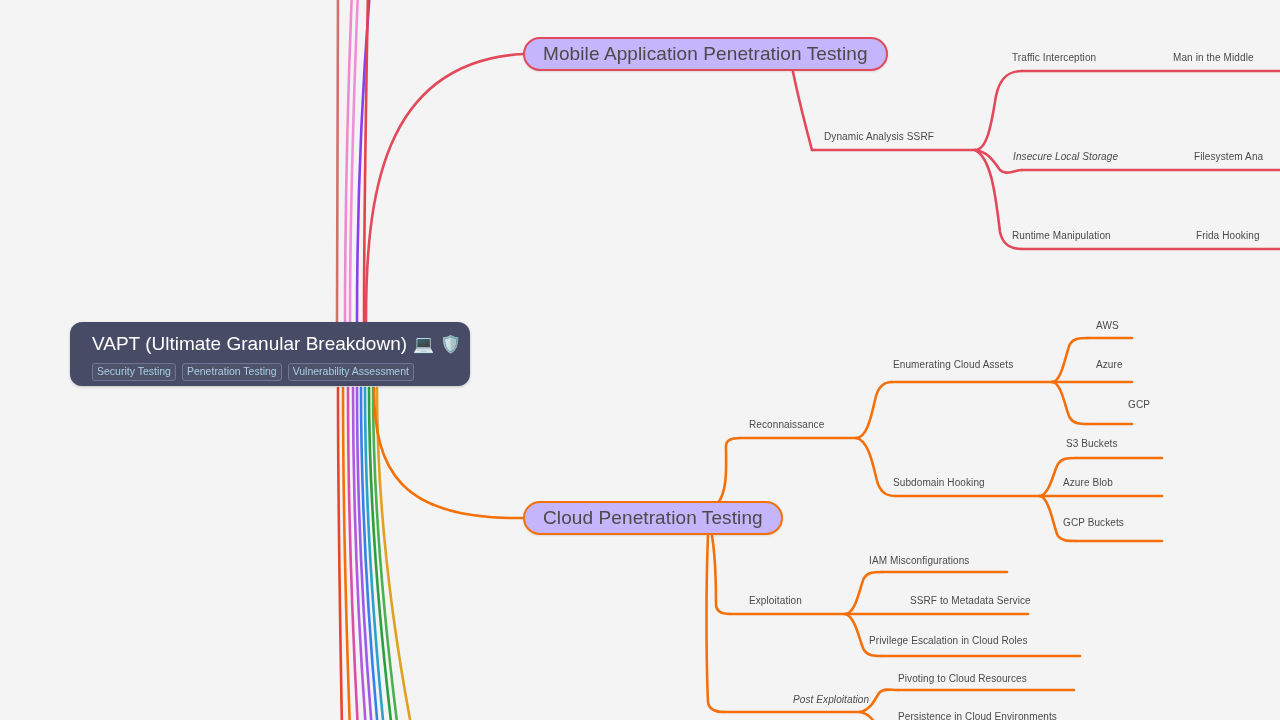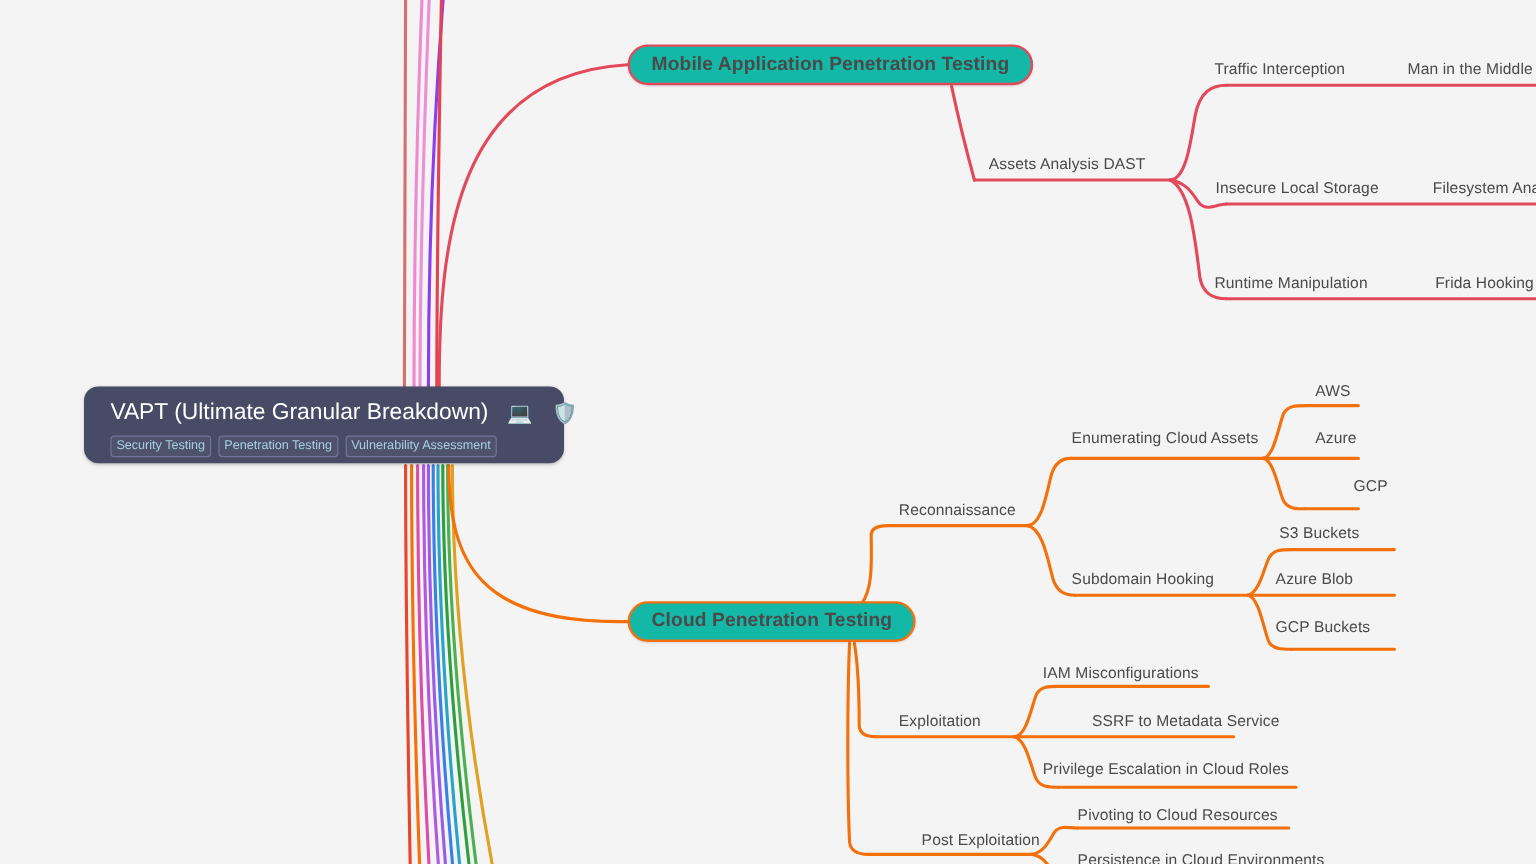--- a/index.html
+++ b/index.html
@@ -14,47 +14,47 @@
   
   .root-node{
     position:absolute;left:70px;top:322px;width:400px;height:64px;
     background:#474b65;border-radius:12px;box-sizing:border-box;
     padding:10px 20px 0 22px;
     box-shadow:0 1px 3px rgba(0,0,0,.20);
     z-index:6;
   }
   .root-title{
     color:#ffffff;font-size:19px;line-height:24px;white-space:nowrap;
-    display:flex;align-items:center;gap:16px;font-weight:400;
+    display:flex;align-items:center;gap:6px;font-weight:400;
   }
   .root-emoji{font-size:17px;line-height:17px;}
   .root-tags{display:flex;gap:6px;margin-top:7px;}
   .root-tag{
     font-size:10.5px;line-height:13px;color:#a8cfe0;
     border:1px solid #6d7governing;border:1px solid #6d738a;
     border:1px solid #717698;border-radius:3px;
     padding:1px 4px 2px 4px;white-space:nowrap;background:rgba(255,255,255,.04);
   }
 
   
   .pill{
-    position:absolute;background:#14b8a6;border-radius:999px;
+    position:absolute;background:#c4b5fd;border-radius:999px;
     box-sizing:border-box;display:flex;align-items:center;justify-content:center;
     padding:0 18px;white-space:nowrap;
-    color:#4a4a4a;font-size:16px;letter-spacing:.1px;
+    color:#4a4a4a;font-size:19px;letter-spacing:.1px;
     box-shadow:0 1px 2px rgba(0,0,0,.10);
-    z-index:5;height:34px;font-weight:bold;
+    z-index:5;height:34px;
   }
   .pill.mobile{border:2.5px solid #e24a5b;left:523px;top:37px;}
   .pill.cloud{border:2.5px solid #f4700a;left:523px;top:501px;}
 
   
   .leaf{
     position:absolute;white-space:nowrap;
-    color:#4a4a4a;font-size:13px;line-height:18px;letter-spacing:.1px;
+    color:#4a4a4a;font-size:10px;line-height:18px;letter-spacing:.1px;
     z-index:4;
   }
 </style>
 </head>
 <body>
 
 <div id="canvas">
 
   <svg class="edges" viewBox="0 0 1280 720">
 
@@ -150,26 +150,26 @@
       <span class="root-tag">Security Testing</span>
       <span class="root-tag">Penetration Testing</span>
       <span class="root-tag">Vulnerability Assessment</span>
     </div>
   </div>
 
   <div class="pill mobile">Mobile Application Penetration Testing</div>
 
   <div class="pill cloud">Cloud Penetration Testing</div>
 
-  <div class="leaf" style="left:824px;top:128px;">Assets Analysis DAST</div>
+  <div class="leaf" style="left:824px;top:128px;">Dynamic Analysis SSRF</div>
 
   <div class="leaf" style="left:1012px;top:49px;">Traffic Interception</div>
   <div class="leaf" style="left:1173px;top:49px;">Man in the Middle</div>
 
-  <div class="leaf" style="left:1013px;top:148px;">Insecure Local Storage</div>
+  <div class="leaf" style="left:1013px;top:148px;font-style:italic;">Insecure Local Storage</div>
   <div class="leaf" style="left:1194px;top:148px;">Filesystem Ana</div>
 
   <div class="leaf" style="left:1012px;top:227px;">Runtime Manipulation</div>
   <div class="leaf" style="left:1196px;top:227px;">Frida Hooking</div>
 
   <div class="leaf" style="left:749px;top:416px;">Reconnaissance</div>
 
   <div class="leaf" style="left:893px;top:356px;">Enumerating Cloud Assets</div>
   <div class="leaf" style="left:1096px;top:317px;">AWS</div>
   <div class="leaf" style="left:1096px;top:356px;">Azure</div>
@@ -178,17 +178,17 @@
   <div class="leaf" style="left:893px;top:474px;">Subdomain Hooking</div>
   <div class="leaf" style="left:1066px;top:435px;">S3 Buckets</div>
   <div class="leaf" style="left:1063px;top:474px;">Azure Blob</div>
   <div class="leaf" style="left:1063px;top:514px;">GCP Buckets</div>
 
   <div class="leaf" style="left:749px;top:592px;">Exploitation</div>
   <div class="leaf" style="left:869px;top:552px;">IAM Misconfigurations</div>
   <div class="leaf" style="left:869px;top:592px;margin-left:41px;">SSRF to Metadata Service</div>
   <div class="leaf" style="left:869px;top:632px;">Privilege Escalation in Cloud Roles</div>
 
-  <div class="leaf" style="left:768px;top:691px;">Post Exploitation</div>
+  <div class="leaf" style="left:793px;top:691px;font-style:italic;">Post Exploitation</div>
   <div class="leaf" style="left:898px;top:670px;">Pivoting to Cloud Resources</div>
   <div class="leaf" style="left:898px;top:708px;">Persistence in Cloud Environments</div>
 
 </div>
 
 </body></html>

